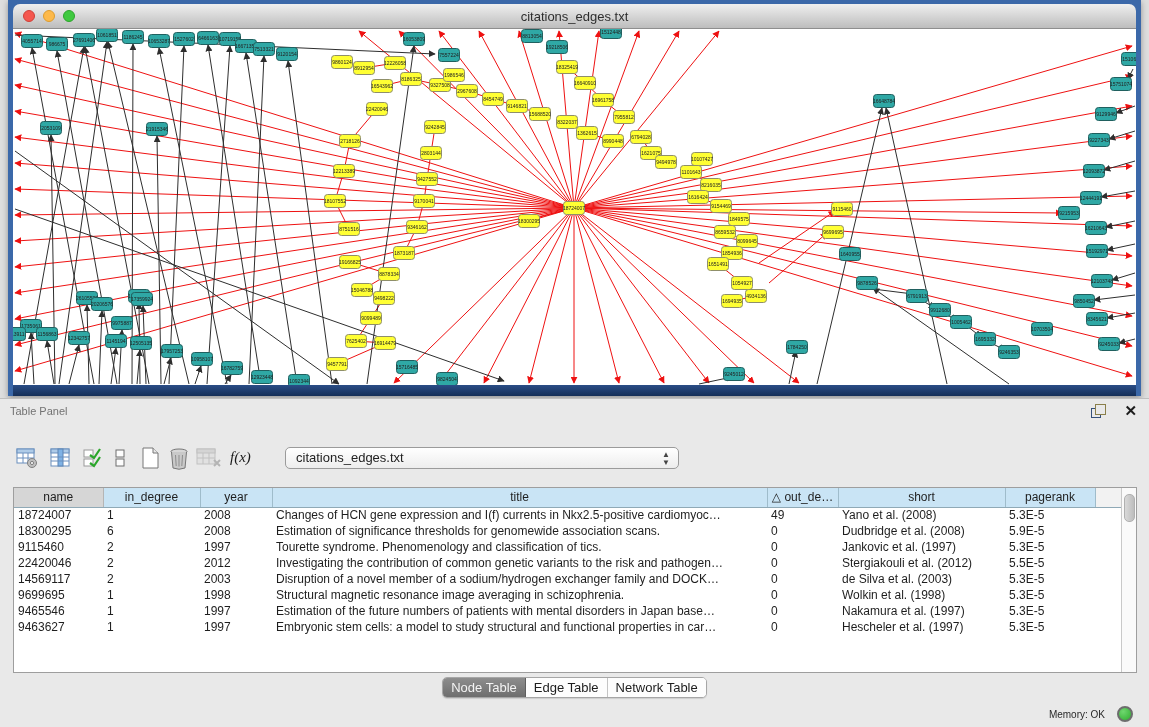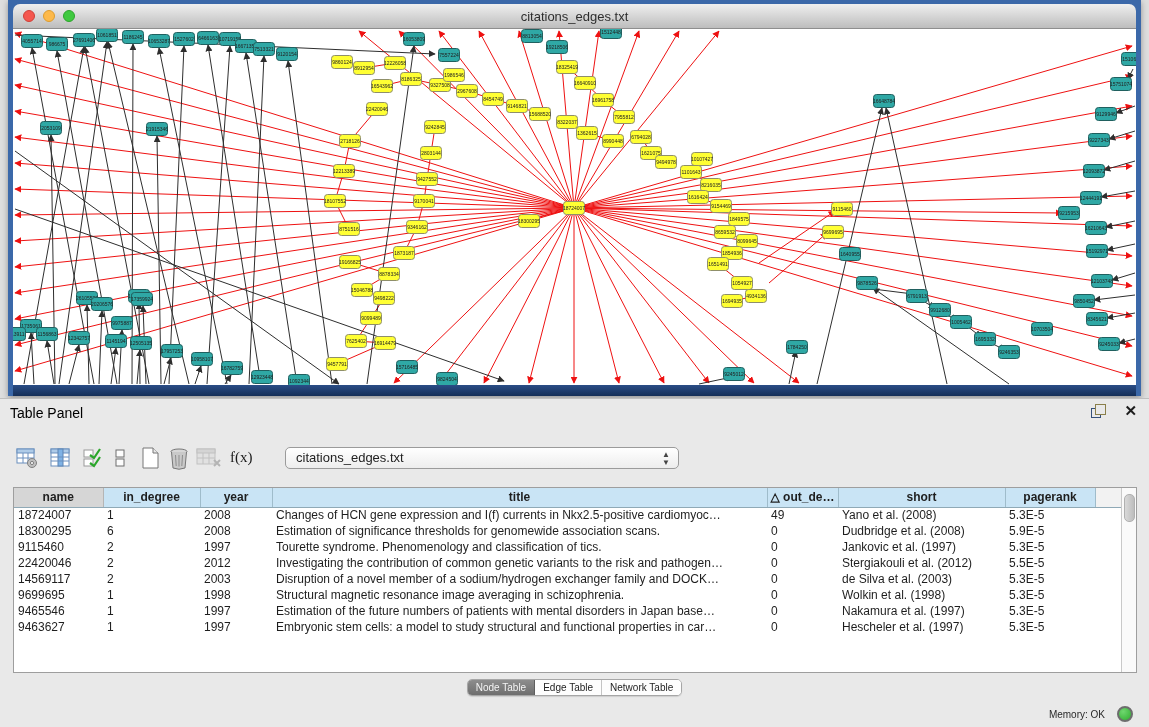--- a/index.html
+++ b/index.html
@@ -20,53 +20,53 @@
   .light.yellow{background:#fdb94a;border:1px solid #dd9c2f}
   .light.green{background:#3fc93f;border:1px solid #2da42d}
   #net-canvas{height:356px;background:#ffffff;position:relative;overflow:hidden}
   #navy-bar{height:11px;background:linear-gradient(#2a4d86,#152f58)}
   #net-svg{position:absolute;left:0;top:0}
 
   
   #panel{position:absolute;left:0;top:398px;width:1149px;height:329px;
          background:#e9e9e9;border-top:1px solid #bfbfbf}
   #panel-title-row{position:relative;height:26px}
-  #panel-title{position:absolute;left:10px;top:6px;font-size:14px;color:#000000}
+  #panel-title{position:absolute;left:10px;top:6px;font-size:11px;color:#737373}
   #float-btn{position:absolute;right:42px;top:5px;width:16px;height:15px;cursor:default}
   #float-btn .sq1{position:absolute;left:0;top:4px;width:8px;height:8px;border:1px solid #35507a;background:#e9e9e9}
   #float-btn .sq2{position:absolute;left:4px;top:0;width:9px;height:9px;border:1px solid #8a7f4a;background:#e9e9e9}
   #close-btn{position:absolute;right:12px;top:3px;font-size:15px;font-weight:bold;color:#1c1c1c}
 
   #toolbar{position:absolute;left:0;top:40px;width:1149px;height:40px}
   .tool{position:absolute;top:8px;width:22px;height:22px}
   .tool svg{display:block}
   #table-combo{position:absolute;left:285px;top:8px;width:394px;height:22px;box-sizing:border-box;
                border:1px solid #9b9b9b;border-radius:5px;background:linear-gradient(#ffffff,#ededed);
                font-size:13px;color:#222;line-height:20px;padding-left:10px}
   #table-combo .arrows{position:absolute;right:8px;top:3px;font-size:8px;line-height:8px;color:#444;text-align:center}
 
   #table-wrap{position:absolute;left:13px;top:88px;width:1124px;height:186px;box-sizing:border-box;
               background:#fff;border:1px solid #9e9e9e;overflow:hidden}
   #grid{border-collapse:collapse;table-layout:fixed;width:1110px;font-size:12px;color:#1e1e1e}
   #grid th{height:19px;box-sizing:border-box;background:#c9e4f5;border-right:1px solid #9fbccb;
-           border-bottom:1px solid #8fa9b6;font-weight:bold;font-size:12px;text-align:center;
+           border-bottom:1px solid #8fa9b6;font-weight:normal;font-size:12px;text-align:center;
            overflow:hidden;white-space:nowrap;padding:0 3px}
   #grid th.gray{background:#d6d6d6;border-right:1px solid #b5b5b5}
   #grid th.filler{background:#f2f2f2;border-right:none}
   #grid td{height:16px;box-sizing:border-box;padding:0 4px;white-space:nowrap;overflow:hidden;
            text-overflow:ellipsis}
   #vscroll{position:absolute;right:0;top:0;width:14px;height:184px;background:#fafafa;
            border-left:1px solid #c9c9c9}
   #vscroll .thumb{position:absolute;left:2px;top:6px;width:9px;height:26px;border-radius:5px;
                   background:linear-gradient(90deg,#d9d9d9,#bdbdbd);border:1px solid #b0b0b0}
 
   #tabbar{position:absolute;left:0;top:278px;width:1149px;height:22px;text-align:center}
   #tabset{display:inline-flex;border:1px solid #a6a6a6;border-radius:5px;overflow:hidden;background:#fff;
           box-shadow:0 1px 1px rgba(0,0,0,.12)}
-  .tab{font-size:10px;padding:2px 8px;color:#1d1d1d;background:#fdfdfd;border-right:1px solid #c4c4c4}
+  .tab{font-size:13px;padding:2px 8px;color:#1d1d1d;background:#fdfdfd;border-right:1px solid #c4c4c4}
   .tab:last-child{border-right:none}
   .tab.active{background:linear-gradient(#8d8d8d,#6e6e6e);color:#f4f4f4;border-right:1px solid #5e5e5e}
 
   #statusbar{position:absolute;left:0;bottom:0;width:1149px;height:26px}
   #memory-label{position:absolute;right:44px;top:7px;font-size:10px;color:#2a2a2a}
   #memory-dot{position:absolute;right:16px;top:4px;width:16px;height:16px;border-radius:50%;
               background:radial-gradient(circle at 35% 30%,#6fd76f,#2fae2f);border:2px solid #6d6d6d;box-sizing:border-box}
 </style>
 </head>
 <body>
@@ -781,21 +781,21 @@
     <span class="tool" style="left:196px">
       <svg width="26" height="22" opacity="0.55">
           <rect x="1" y="2" width="18" height="15" fill="#dcdcdc" stroke="#a0a0a0"></rect>
           <rect x="1" y="2" width="18" height="4" fill="#c4c4c4" stroke="#a0a0a0"></rect>
           <line x1="7" y1="6" x2="7" y2="17" stroke="#a0a0a0"></line>
           <line x1="13" y1="6" x2="13" y2="17" stroke="#a0a0a0"></line>
           <line x1="1" y1="11" x2="19" y2="11" stroke="#a0a0a0"></line>
           <path d="M18 13 L24 19 M24 13 L18 19" stroke="#8a8a8a" stroke-width="2"></path>
         </svg>
     </span>
-    <span class="tool" style="left:230px;top:10px;width:30px;font-family:'Liberation Serif',serif;font-size:15px;color:#1a1a1a">f(x)</span>
+    <span class="tool" style="left:230px;top:10px;width:30px;font-style:italic;font-family:'Liberation Serif',serif;font-size:15px;color:#1a1a1a">f(x)</span>
     <div id="table-combo">
       <span>citations_edges.txt</span>
       <span class="arrows">▲<br>▼</span>
     </div>
   </div>
 
   <div id="table-wrap">
     <table id="grid">
       <colgroup id="grid-cols">
           <col style="width: 89px;">

